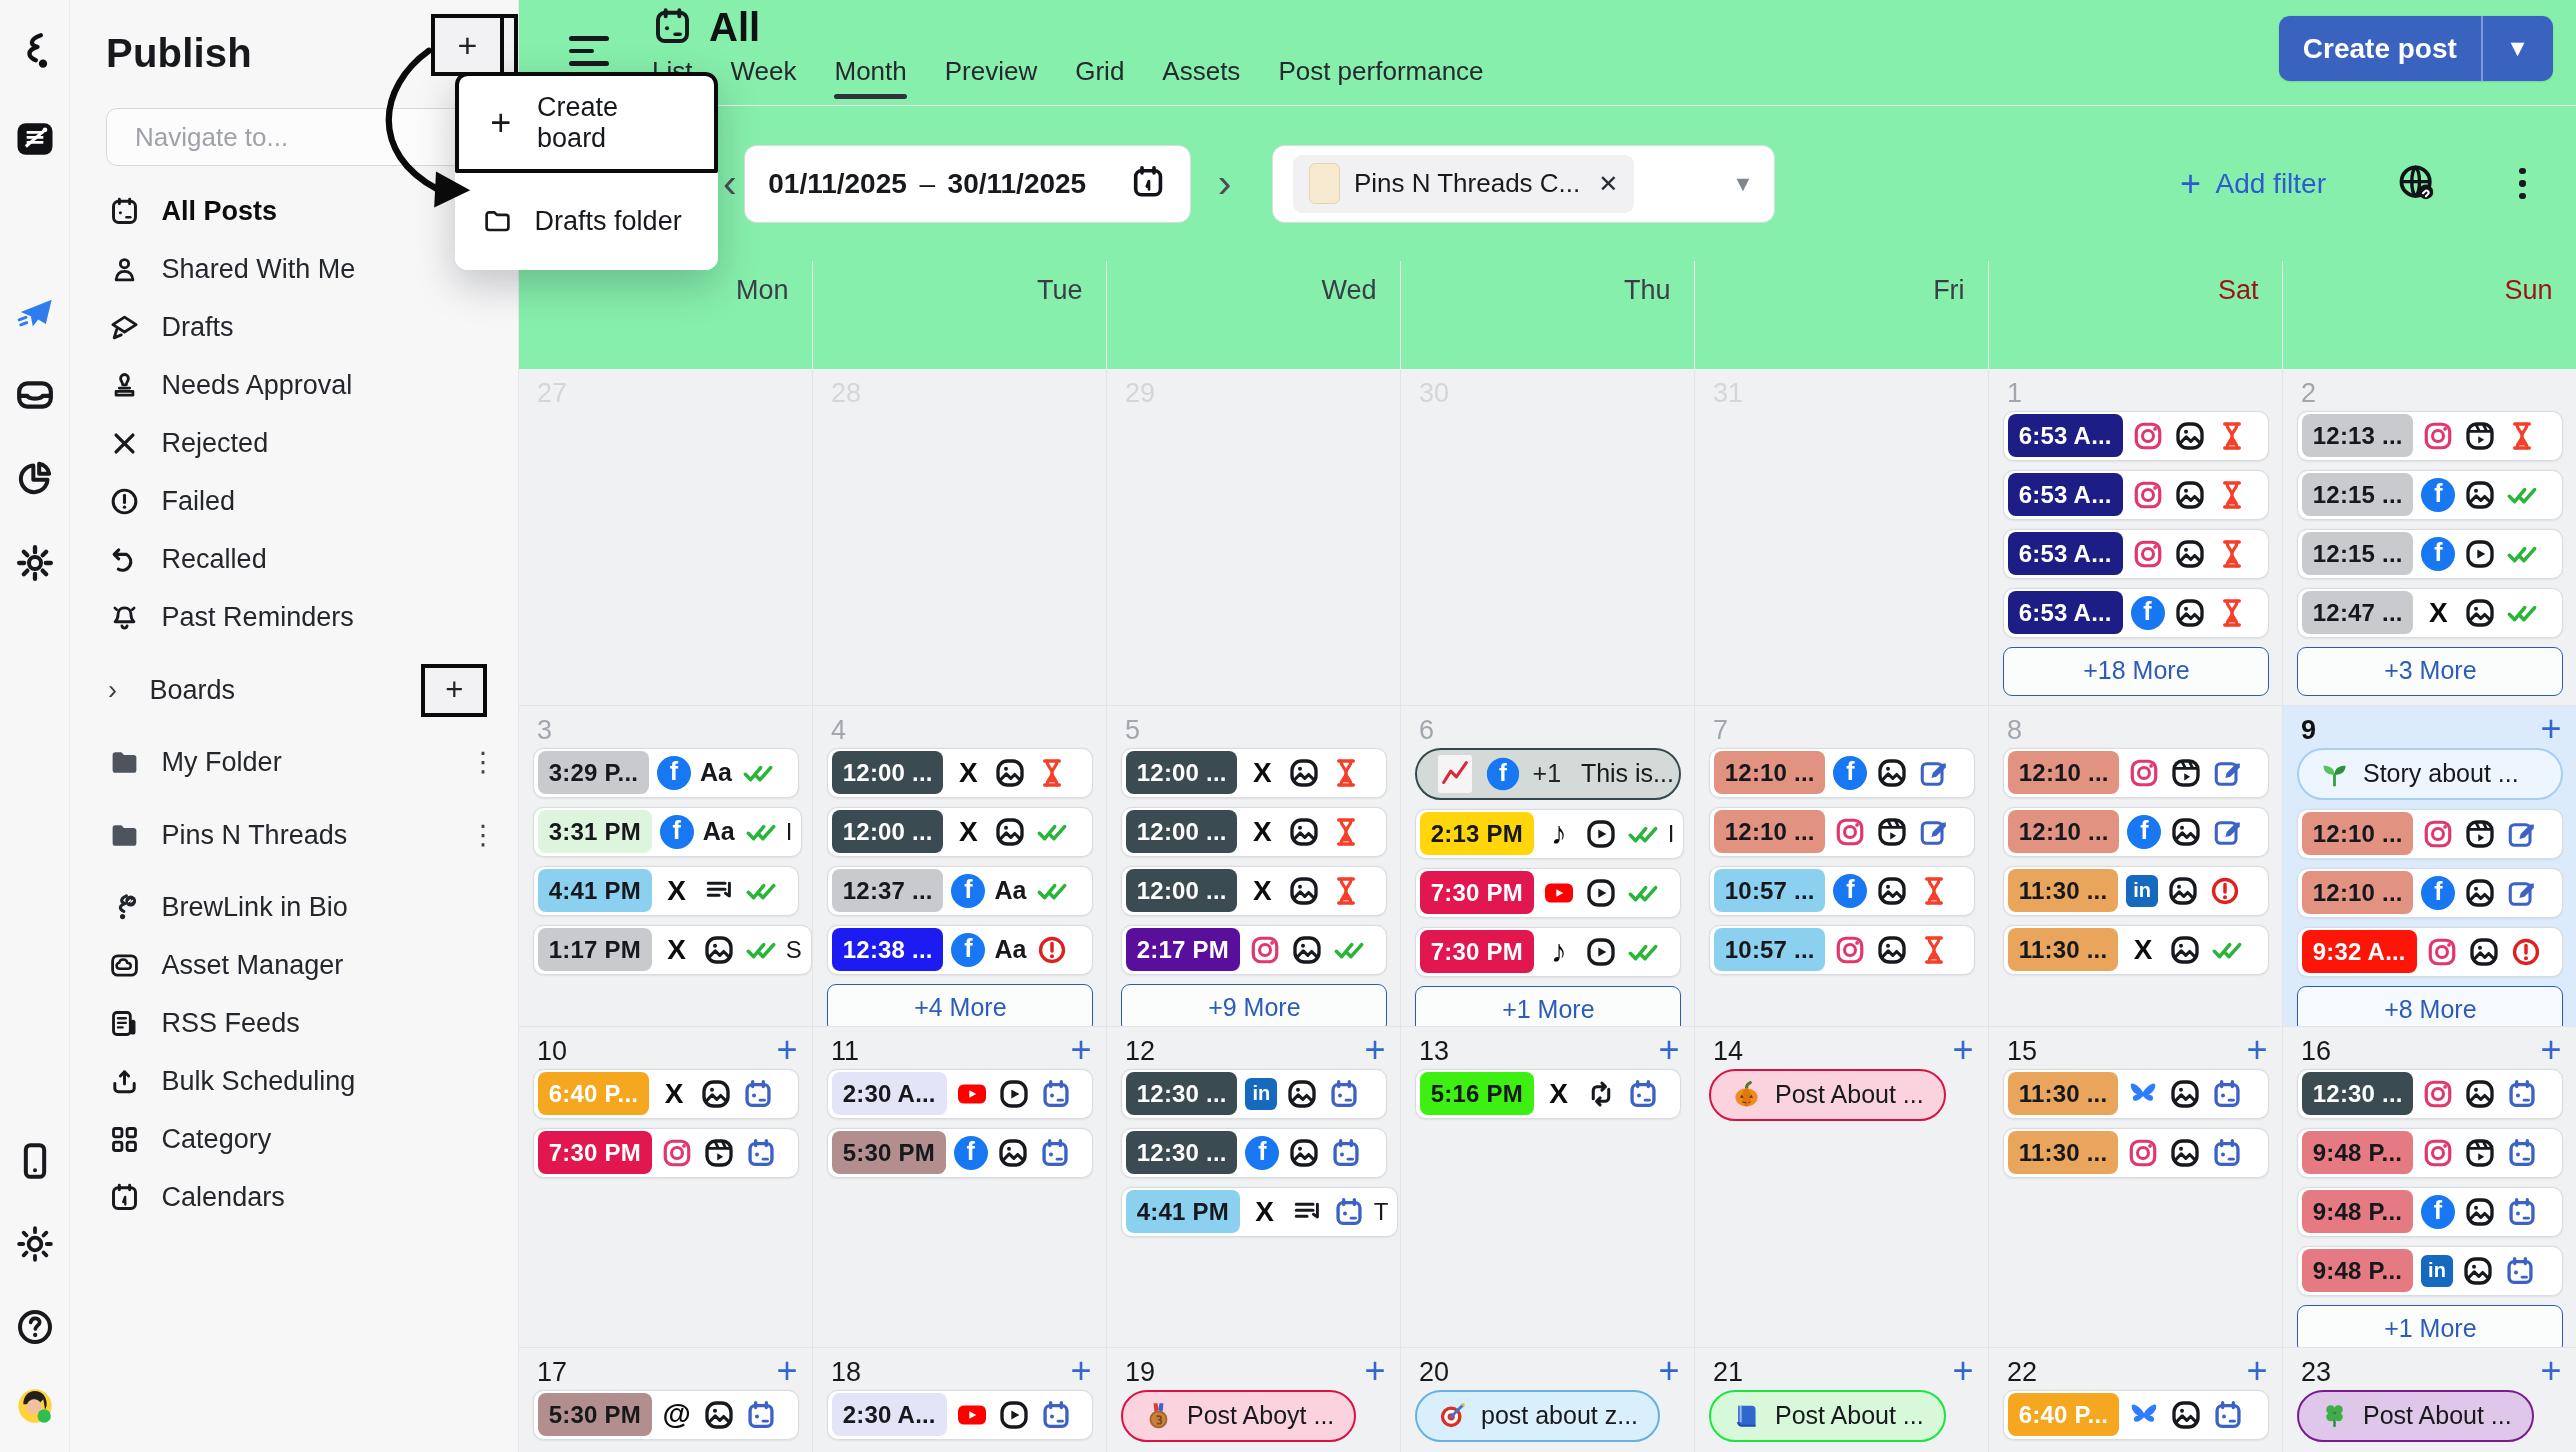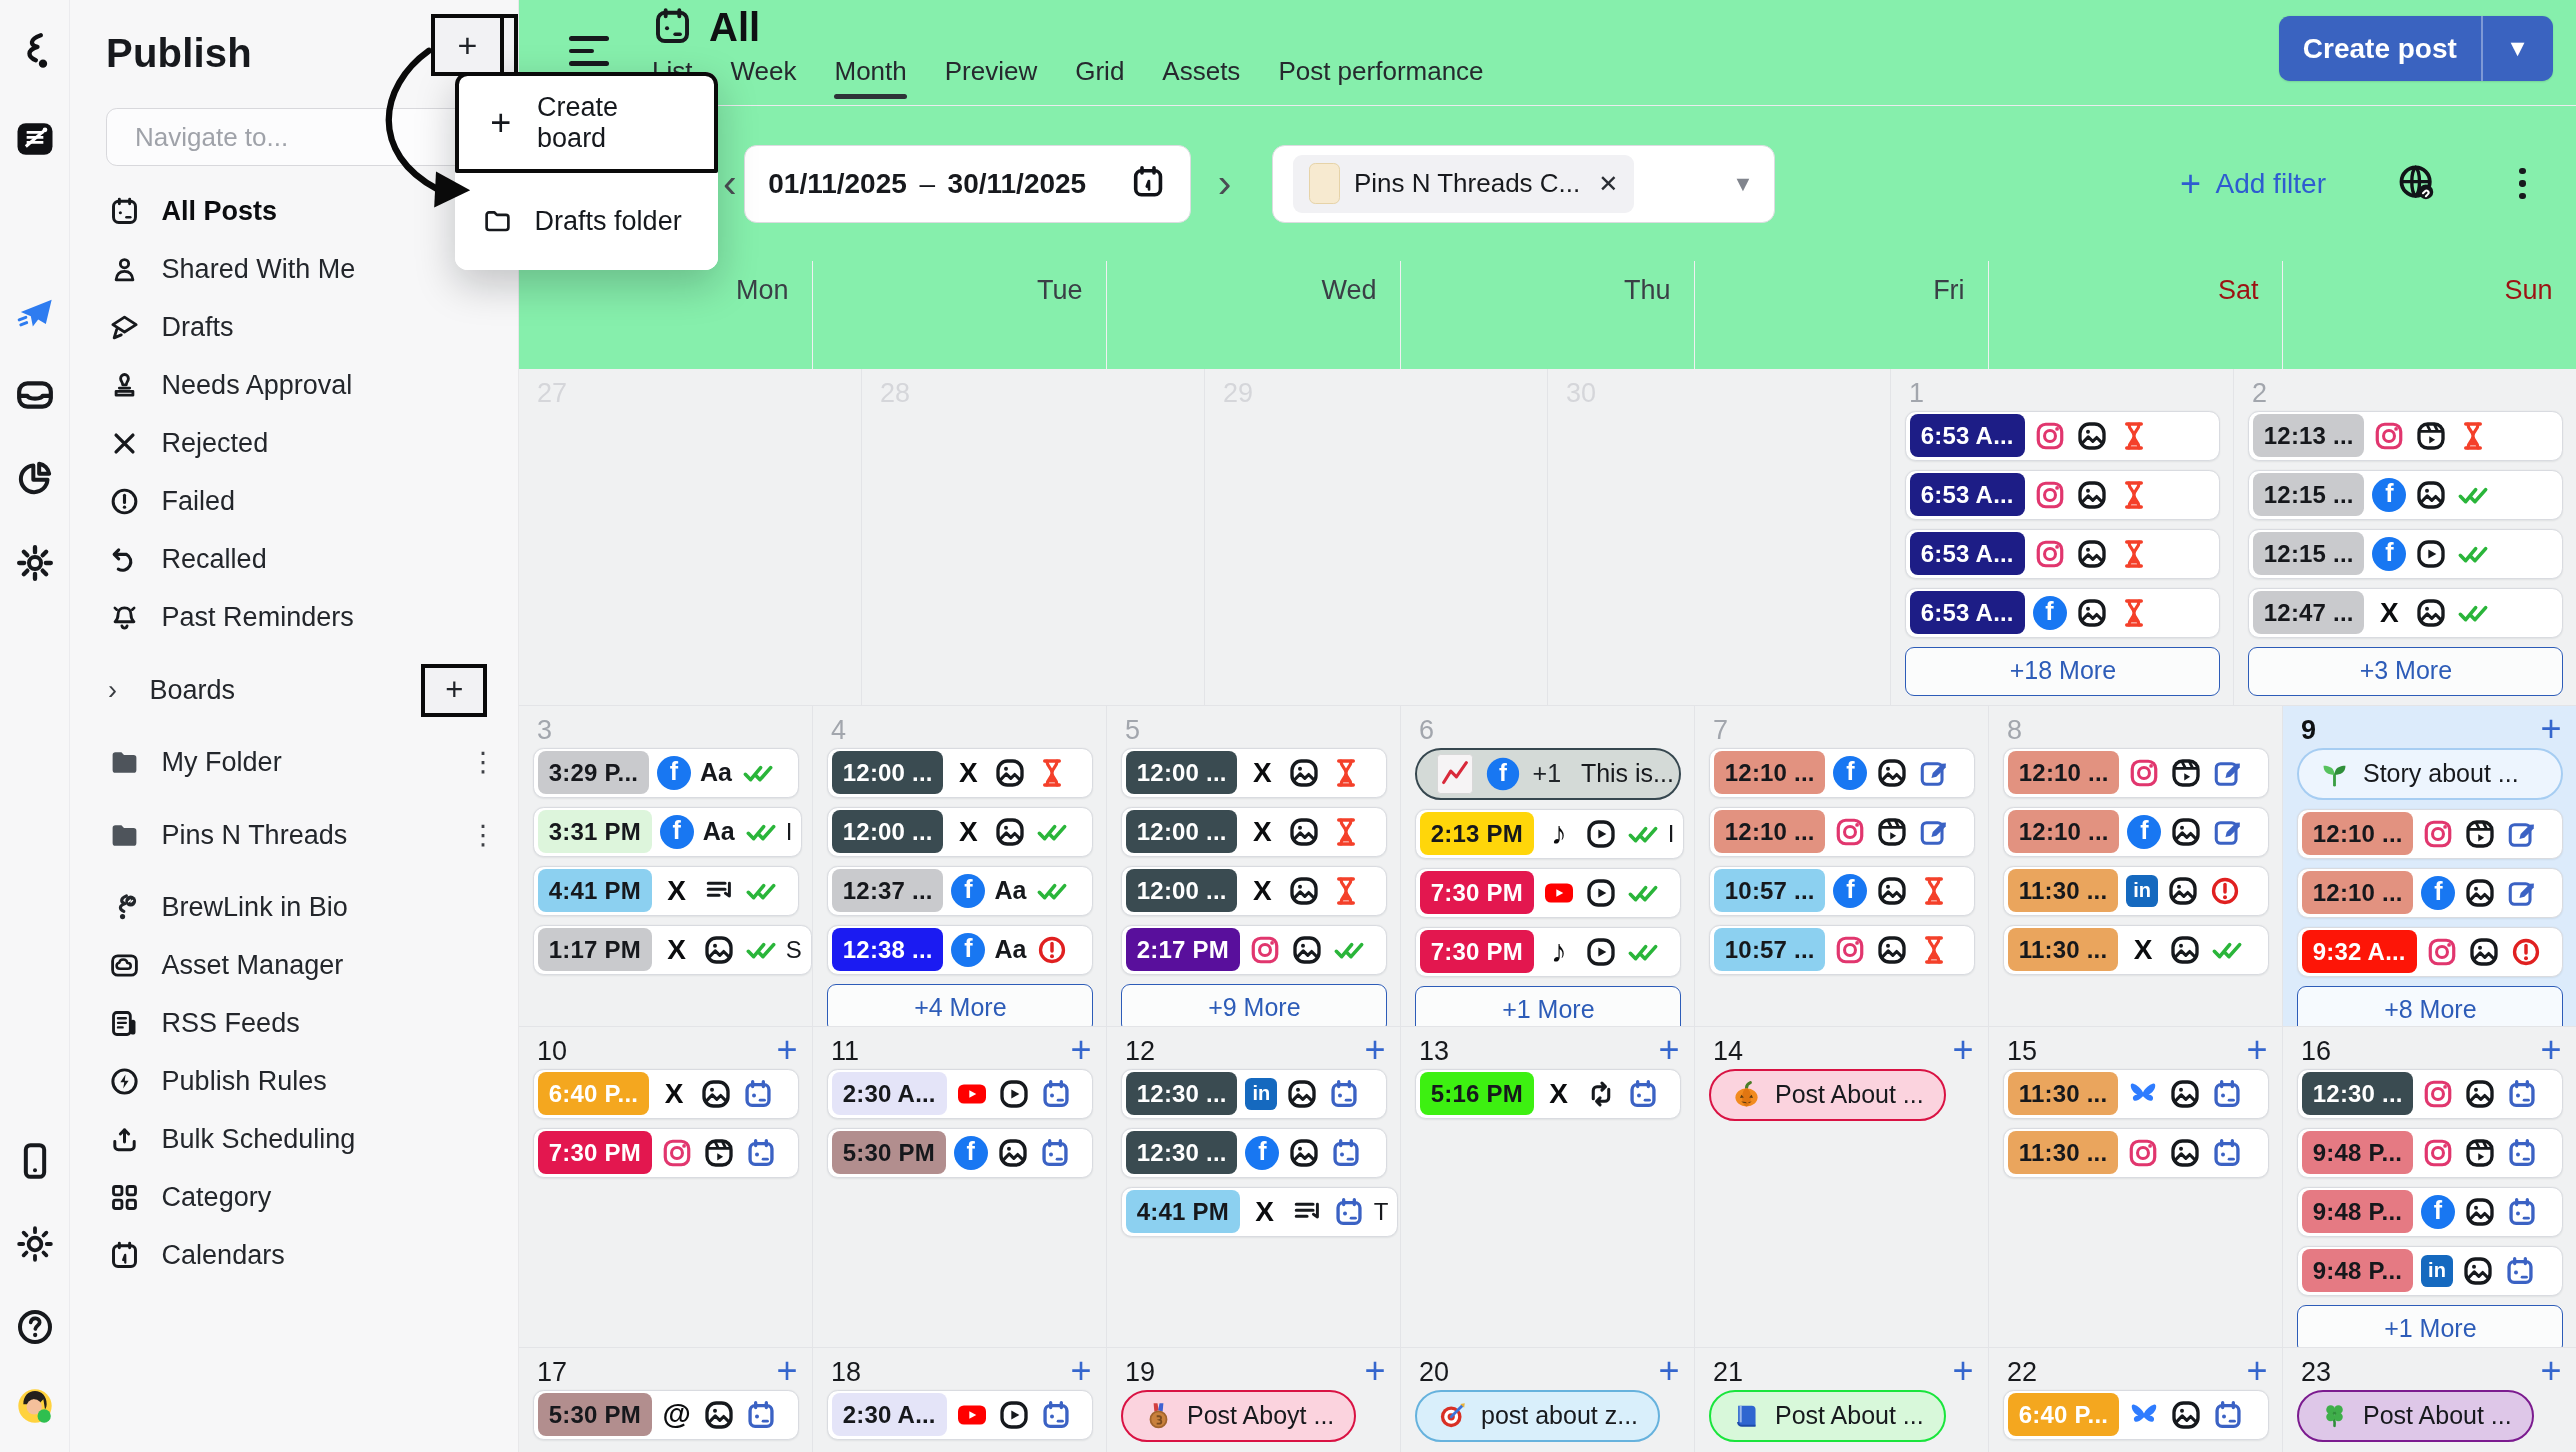--- a/index.html
+++ b/index.html
@@ -367,29 +367,20 @@
             <rect x="3.5" y="3.5" width="13" height="17" rx="2.5" stroke="#17191d" stroke-width="2.2"></rect>
             <path d="M7 8h6M7 11.5h6M7 15h3.5" stroke="#17191d" stroke-width="1.9" stroke-linecap="round"></path>
             <rect x="16.5" y="9" width="4" height="11.5" rx="2" fill="#17191d"></rect>
           </svg>
         </span>
         <span class="lbl">RSS Feeds</span>
       </div>
       <div class="nav-item">
         <span class="ic ">
           <svg viewBox="0 0 24 24" fill="none">
-            <circle cx="12" cy="12" r="9" stroke="#17191d" stroke-width="2.3"></circle>
-            <path d="M12.8 6.5l-4 6h3l-.8 5 4.2-6h-3z" fill="#17191d"></path>
-          </svg>
-        </span>
-        <span class="lbl">Publish Rules</span>
-      </div>
-      <div class="nav-item">
-        <span class="ic ">
-          <svg viewBox="0 0 24 24" fill="none">
             <path d="M12 14V4.5M12 4.5L8.8 7.7M12 4.5l3.2 3.2" stroke="#17191d" stroke-width="2.3" stroke-linecap="round" stroke-linejoin="round" fill="none"></path>
             <path d="M4.5 13.5v3.7A2.8 2.8 0 0 0 7.3 20h9.4a2.8 2.8 0 0 0 2.8-2.8v-3.7" stroke="#17191d" stroke-width="2.3" stroke-linecap="round" stroke-linejoin="round" fill="none"></path>
           </svg>
         </span>
         <span class="lbl">Bulk Scheduling</span>
       </div>
       <div class="nav-item">
         <span class="ic ">
           <svg viewBox="0 0 24 24" fill="none">
             <rect x="3.5" y="3.5" width="6.5" height="6.5" rx="1.6" stroke="#17191d" stroke-width="2.2"></rect>
@@ -508,20 +499,25 @@
             </div>
           </div>
           <div class="cell prev">
             <div class="cellhead">
               <span class="dnum">29</span>
             </div>
           </div>
           <div class="cell prev">
             <div class="cellhead">
               <span class="dnum">30</span>
+            </div>
+          </div>
+          <div class="cell prev">
+            <div class="cellhead">
+              <span class="dnum">31</span>
             </div>
           </div>
           <div class="cell past">
             <div class="cellhead">
               <span class="dnum">1</span>
             </div>
             <div class="prow"><span class="pill fill">
                 <span class="tbadge b-navy">6:53 A...</span>
                 <span class="ic ">
                   <svg viewBox="0 0 24 24" fill="none">

